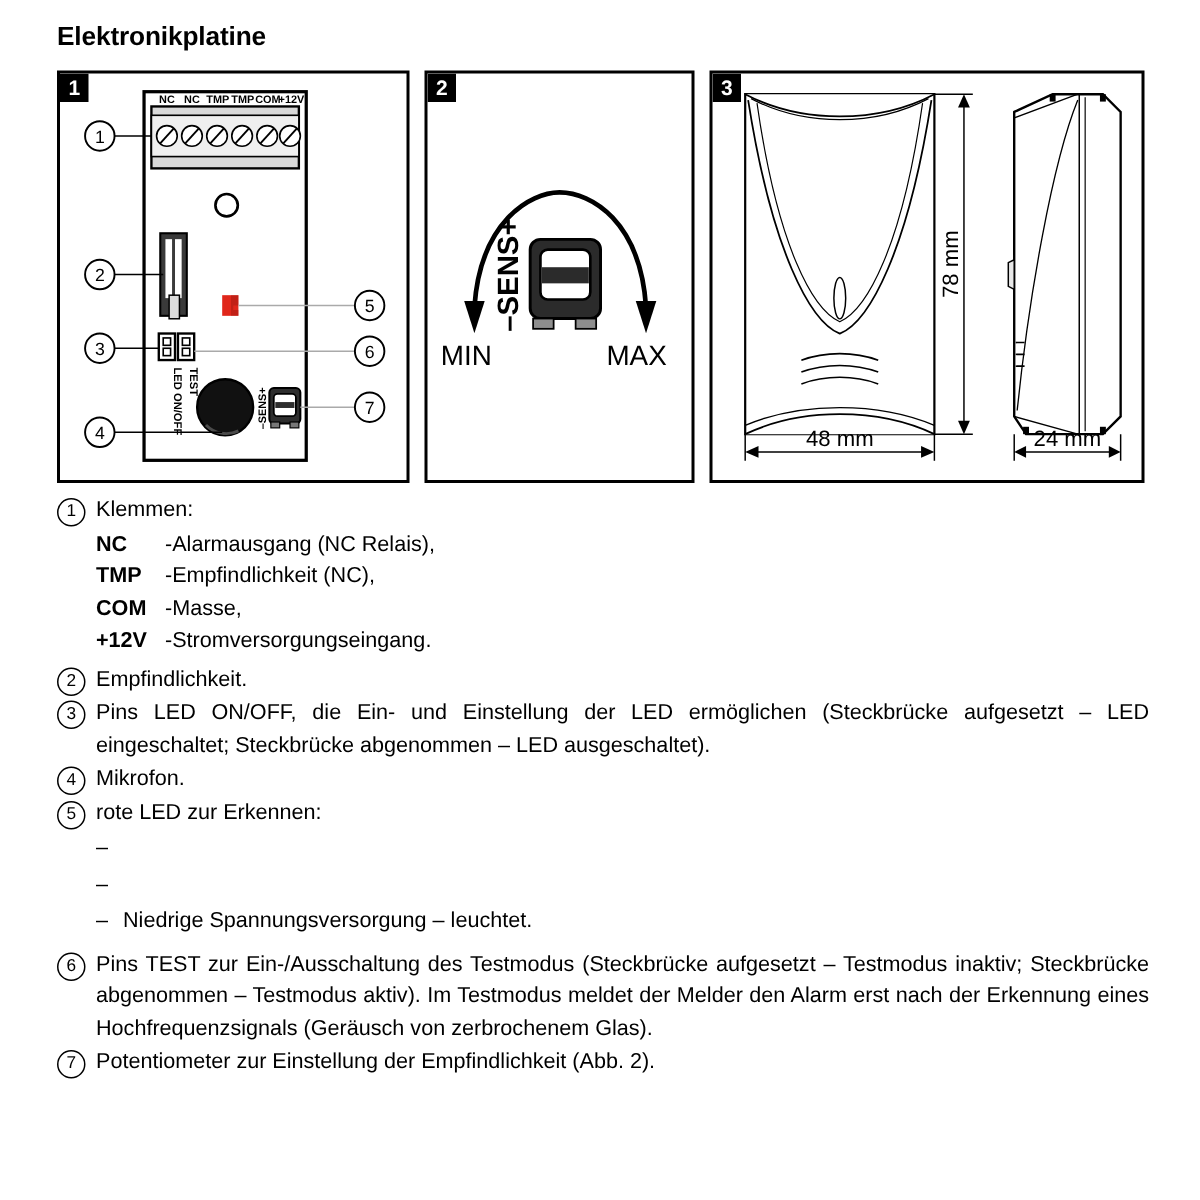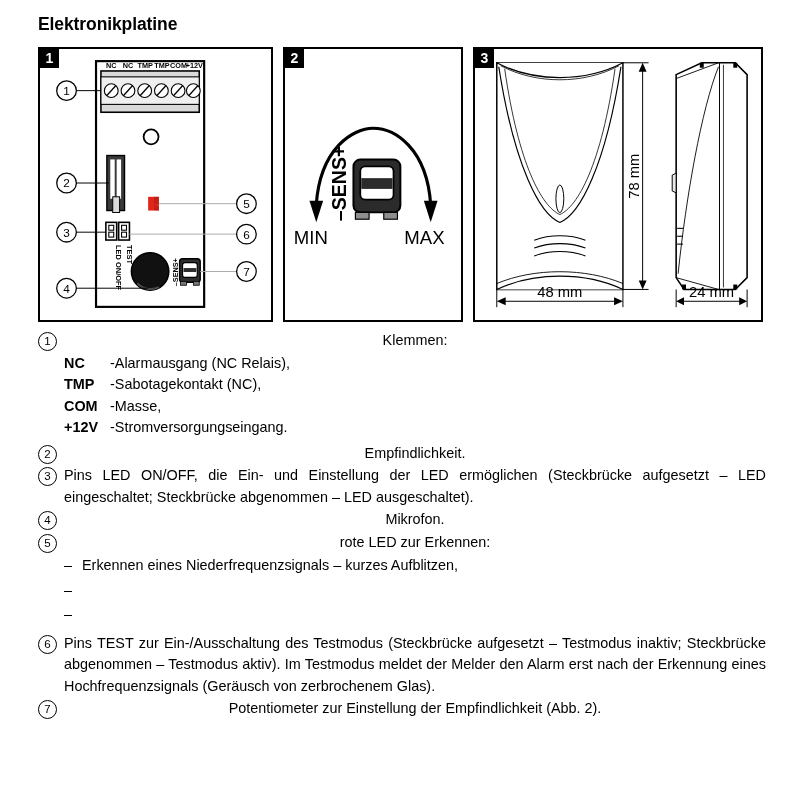--- a/index.html
+++ b/index.html
@@ -79,21 +79,21 @@
     margin-right: 7px;
     margin-top: 2px;
   }
   .item-text {
     flex: 1 1 auto;
     font-size: 14.4px;
     line-height: 21.5px;
     text-align: justify;
     text-justify: inter-word;
   }
-  .item-text.nojust { text-align: center; }
+  .item-text.nojust { text-align: left; }
 
   
   .term-table {
     margin-top: 1px;
     margin-left: 26px;
     border-collapse: collapse;
   }
   .term-table td {
     font-size: 14.4px;
     line-height: 21.5px;
@@ -337,21 +337,21 @@
     <table class="term-table">
       <tbody>
         <tr>
           <td class="term-sym">NC</td>
           <td class="term-dash">-</td>
           <td class="term-desc">Alarmausgang (NC Relais),</td>
         </tr>
         <tr>
           <td class="term-sym">TMP</td>
           <td class="term-dash">-</td>
-          <td class="term-desc">Sabotagekontakt (NC),</td>
+          <td class="term-desc">Empfindlichkeit (NC),</td>
         </tr>
         <tr>
           <td class="term-sym">COM</td>
           <td class="term-dash">-</td>
           <td class="term-desc">Masse,</td>
         </tr>
         <tr>
           <td class="term-sym">+12V</td>
           <td class="term-dash">-</td>
           <td class="term-desc">Stromversorgungseingang.</td>
@@ -376,27 +376,27 @@
       <div class="item-text nojust">Mikrofon.</div>
     </div>
 
     <div class="item">
       <div class="bullet-num">5</div>
       <div class="item-text nojust">rote LED zur Erkennen:</div>
     </div>
     <div class="sub-list">
       <div class="sub-item">
         <div class="sub-dash">–</div>
-        <div class="sub-text">Erkennen eines Niederfrequenzsignals – kurzes Aufblitzen,</div>
       </div>
       <div class="sub-item">
         <div class="sub-dash">–</div>
       </div>
       <div class="sub-item">
         <div class="sub-dash">–</div>
+        <div class="sub-text">Niedrige Spannungsversorgung – leuchtet.</div>
       </div>
     </div>
 
     <div class="gap-sm"></div>
 
     <div class="item">
       <div class="bullet-num">6</div>
       <div class="item-text">Pins TEST zur Ein-/Ausschaltung des Testmodus (Steckbrücke aufgesetzt – Testmodus inaktiv; Steckbrücke abgenommen – Testmodus aktiv). Im Testmodus meldet der Melder den Alarm erst nach der Erkennung eines Hochfrequenzsignals (Geräusch von zerbrochenem Glas).</div>
     </div>
 

